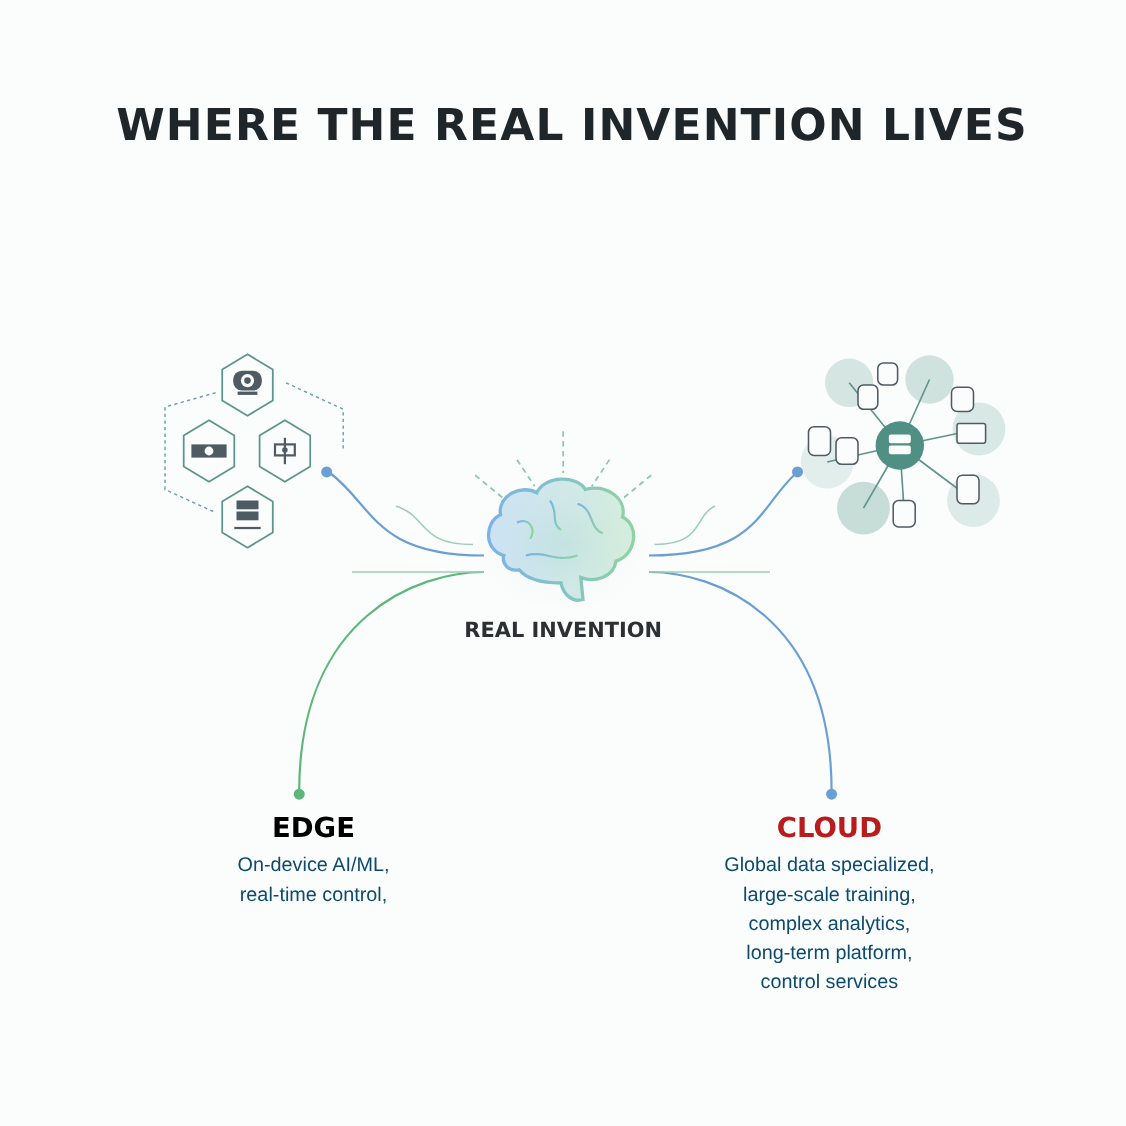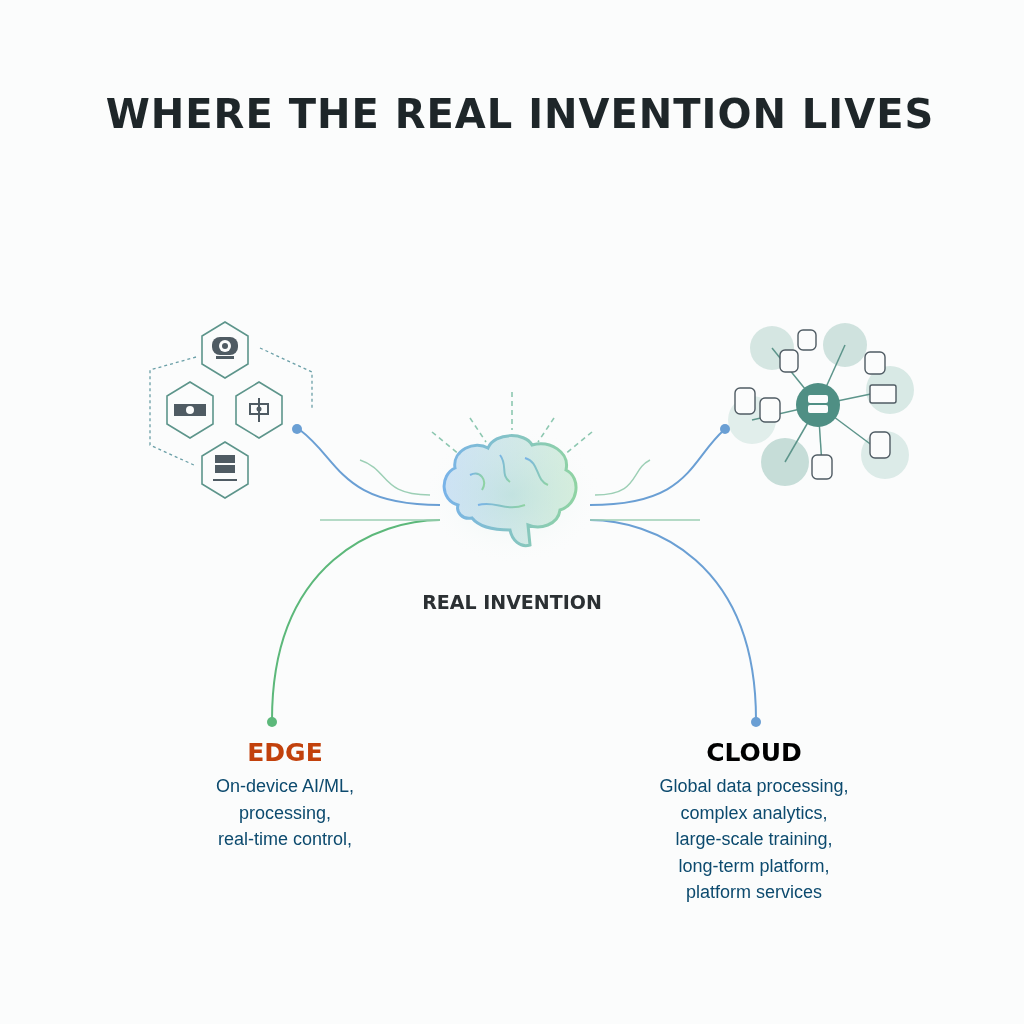--- a/index.html
+++ b/index.html
@@ -10,35 +10,35 @@
     color: #1f2a2e;
   }
   .title {
     position: absolute; left: 0; top: 86px; width: 1004px; text-align: center;
     font-family: "DejaVu Sans", sans-serif; font-weight: bold;
     font-size: 40px; line-height: 56px; letter-spacing: 1px; color: #1e2629;
   }
   .title span { display: block; margin-left: 36px; }
   svg.diagram { position: absolute; left: 0; top: 0; }
   .center-label {
-    position: absolute; left: 380px; top: 591px; width: 264px; text-align: center;
+    position: absolute; left: 380px; top: 562px; width: 264px; text-align: center;
     font-family: "DejaVu Sans", sans-serif; font-weight: bold; font-size: 19px; color: #2b3033;
   }
   .col {
     position: absolute; text-align: center;
   }
   .col .heading {
     font-family: "DejaVu Sans", sans-serif; font-weight: bold; font-size: 25px; margin-bottom: 6px;
   }
   .col .desc { font-size: 18px; line-height: 26.5px; color: #0c4a6e; }
   .col .desc span { display: block; }
   .edge { left: 160px; top: 738px; width: 250px; }
-  .edge .heading { color: #c2410c; }
+  .edge .heading { color: #000000; }
   .cloud { left: 614px; top: 738px; width: 280px; }
-  .cloud .heading { color: #000000; }
+  .cloud .heading { color: #b91c1c; }
 </style>
 </head>
 <body>
 
 <div class="title">
   <span>WHERE THE REAL INVENTION LIVES</span>
 </div>
 
 <svg class="diagram" width="1024" height="1024" viewBox="0 0 1024 1024">
   <defs>
@@ -145,27 +145,26 @@
   <circle cx="272" cy="722" r="5" fill="#5cb87a"></circle>
   <circle cx="756" cy="722" r="5" fill="#6a9fd4"></circle>
 </svg>
 
 <div class="center-label">REAL INVENTION</div>
 
 <div class="col edge">
   <div class="heading">EDGE</div>
   <div class="desc">
     <span>On-device AI/ML,</span>
-    <span>processing,</span>
     <span>real-time control,</span>
   </div>
 </div>
 
 <div class="col cloud">
   <div class="heading">CLOUD</div>
   <div class="desc">
-    <span>Global data processing,</span>
+    <span>Global data specialized,</span>
+    <span>large-scale training,</span>
     <span>complex analytics,</span>
-    <span>large-scale training,</span>
     <span>long-term platform,</span>
-    <span>platform services</span>
+    <span>control services</span>
   </div>
 </div>
 
 </body></html>

